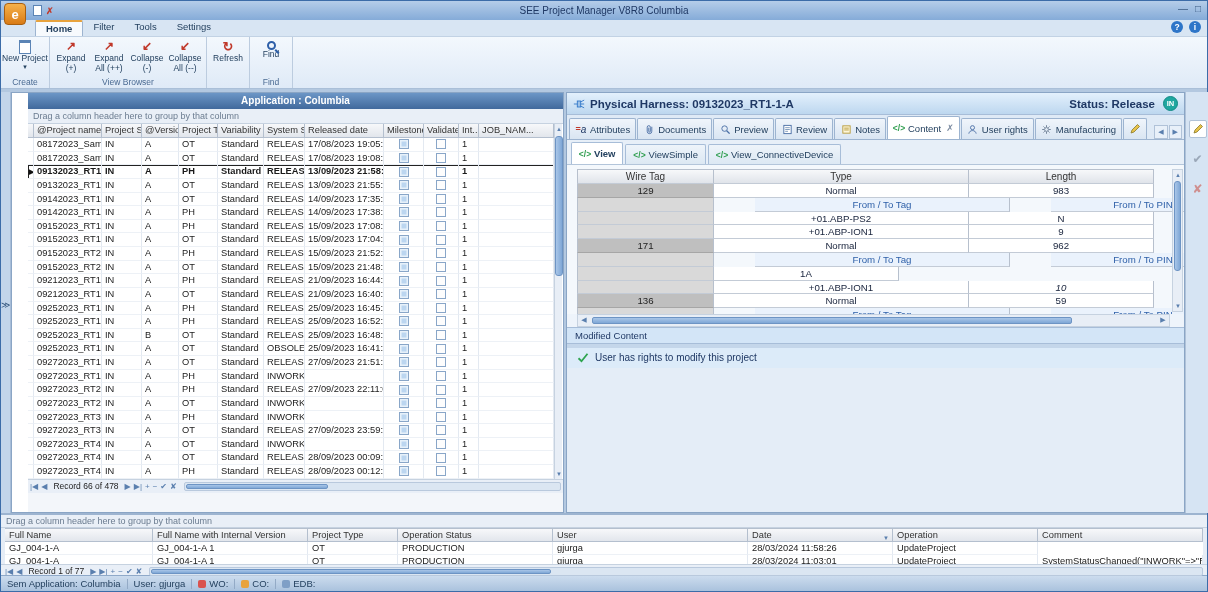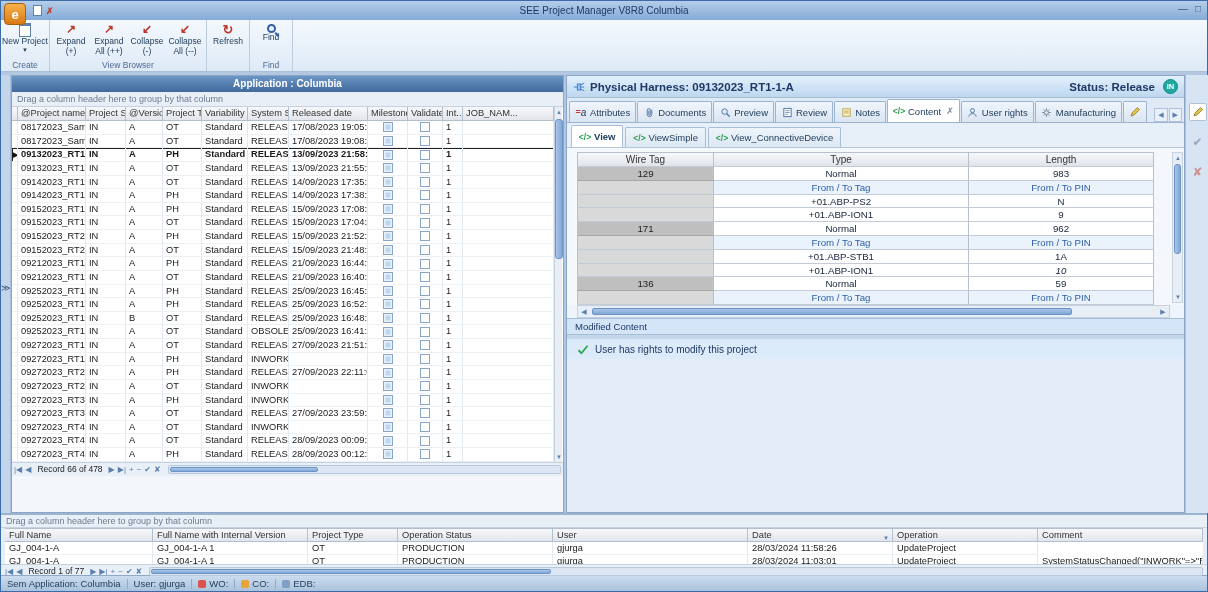--- a/index.html
+++ b/index.html
@@ -40,21 +40,21 @@
   .rlbl { font-size:8.5px; line-height:9.5px; color:#24415f; white-space:nowrap; }
   .rcaret { font-size:7px; color:#24415f; line-height:6px; }
   .rgname { height:11px; text-align:center; font-size:8.5px; color:#4a6a92; }
 
   
   .main { flex:1; display:flex; padding-top:3px; background:#b3c8e0; min-height:0; }
   .edge { width:10px; flex:none; background:#c3d5ea; border-right:1px solid #a7bdd8; text-align:center; }
   .edge-btn { margin-top:208px; color:#33567e; font-size:9px; cursor:default; }
 
   
-  .lp { width:553px; flex:none; display:flex; flex-direction:column; background:#fff; border:1px solid #8aa5c5; position:relative; }
+  .lp { width:553px; flex:none; display:flex; flex-direction:column; background:#fff; border:1px solid #8aa5c5; position:relative;padding-left:16px; }
   .phead { height:16px; flex:none; background:linear-gradient(#6c96c6,#41699c); color:#fff; font-weight:bold; text-align:center; line-height:16px; font-size:10px; }
   .gbar { height:15px; flex:none; background:#e9eff7; color:#6b7c90; font-size:9px; line-height:15px; padding-left:5px; border-bottom:1px solid #c6d2e0; }
   .ltable { padding-right:9px; flex:none; }
   .lhrow,.lrow { display:flex; width:100%; }
   .lhrow { height:14px; }
   .lhcell { background:linear-gradient(#f7f8fa,#e2e6ec); border-right:1px solid #b4bfce; border-bottom:1px solid #b4bfce;
             font-size:9.3px; color:#333; line-height:13px; padding-left:3px; white-space:nowrap; overflow:hidden; flex:none; }
   .lrow { height:13.64px; cursor:default; }
   .lrow.sel { font-weight:bold; box-shadow:inset 0 0 0 1px #222; }
   .lcell { border-right:1px solid #e3e9f1; border-bottom:1px solid #edf1f6; font-size:9.3px; line-height:13px;
@@ -97,21 +97,21 @@
   .stab.active { background:#fff; height:22px; font-weight:bold; }
   .rpcontent { flex:1; position:relative; padding:4px 14px 0 10px; background:#f4f8fc; min-height:0; overflow:hidden; }
   .wtable { width:577px; }
   .wrow { display:flex; }
   .wcell { border-right:1px solid #b7c0cd; border-bottom:1px solid #c3cbd6; text-align:center; white-space:nowrap; overflow:hidden; flex:none; }
   .whead { background:linear-gradient(#f7f8fa,#e0e4ea); border-top:1px solid #b7c0cd; color:#333; font-size:10px; height:15px; line-height:14px; }
   .wfirst { border-left:1px solid #b7c0cd; }
   .wdata { height:13.8px; line-height:13.5px; font-size:9.7px; background:#fff; color:#16213a; }
   .wtag { background:#bfbfbf; color:#222; border-bottom:1px solid #a6a6a6; }
   .wtagpad { background:#d9d9d9; }
-  .wblue { background:#eaf2fc; color:#2d5fa8; }
+  .wblue { background:#eaf2fc; color:#2d5fa8;margin-left:41px; }
   .rvscroll { position:absolute; right:1px; top:4px; bottom:2px; width:11px; background:#e8eef6; border:1px solid #c6d2e0; }
   .rvthumb { position:absolute; top:11px; left:1px; width:7px; height:90px; background:linear-gradient(90deg,#a9c6e8,#7fa7d6); border:1px solid #6d94c4; border-radius:3px; }
   .rphscroll { height:13px; flex:none; margin:0 14px 0 10px; background:#e8eef6; border:1px solid #c6d2e0; position:relative; display:flex; align-items:center; }
   .hsarrow { width:12px; font-size:7px; color:#5a7fae; text-align:center; }
   .rphthumb { position:absolute; left:14px; top:2px; height:7px; width:480px; background:linear-gradient(#a9c6e8,#7fa7d6); border:1px solid #6d94c4; border-radius:2px; }
   .rpmod { height:17px; flex:none; background:#d3e5f7; border-top:1px solid #a7bdd8; color:#1f3864; font-size:9.5px; line-height:16px; padding-left:8px; border-bottom:1px solid #a7bdd8; }
   .rpgap { height:4px; flex:none; background:#c4d6ea; }
   .rprights { height:20px; flex:none; background:#dcebf9; display:flex; align-items:center; gap:6px; padding-left:10px; color:#1f3864; font-size:10px; }
   .rpfiller { flex:1; background:#e4edf7; }
 
@@ -151,20 +151,32 @@
       <span class="qat-doc"></span>
       <span class="qat-x">✗</span>
     </div>
     <div class="tb-title">SEE Project Manager V8R8 Columbia</div>
     <div class="tb-right">
       <span>—</span>
       <span>□</span>
     </div>
   </div>
 
+  <div class="tabrow">
+    <div id="ribbon-tabs" style="display:flex;">
+        <div class="rtab active">Home</div>
+        <div class="rtab">Filter</div>
+        <div class="rtab">Tools</div>
+        <div class="rtab">Settings</div>
+      </div>
+    <div class="tabrow-right">
+      <span class="helpdot">?</span>
+      <span class="helpdot">i</span>
+    </div>
+  </div>
 
   <div class="ribbon" id="ribbon-groups">
       <div class="rgroup">
         <div class="rgrow">
           <div class="rbtn wide">
             <span class="ricon ic-new-project"></span>
             <div class="rlbl">New Project</div>
             <div class="rcaret">▾</div>
           </div>
         </div>
@@ -854,21 +866,20 @@
                 <div class="wcell wdata " style="width: 255px;">Normal</div>
                 <div class="wcell wdata " style="width: 185px;">962</div>
               </div>
               <div class="wrow">
                 <div class="wcell wdata wtagpad wfirst" style="width: 137px;"></div>
                 <div class="wcell wdata wblue" style="width: 255px;">From / To Tag</div>
                 <div class="wcell wdata wblue" style="width: 185px;">From / To PIN</div>
               </div>
               <div class="wrow">
                 <div class="wcell wdata wtagpad wfirst" style="width: 137px;"></div>
-                <div class="wcell wdata " style="width: 255px;">+01.ABP-STB1</div>
                 <div class="wcell wdata " style="width: 185px;">1A</div>
               </div>
               <div class="wrow">
                 <div class="wcell wdata wtagpad wfirst" style="width: 137px;"></div>
                 <div class="wcell wdata " style="width: 255px;">+01.ABP-ION1</div>
                 <div class="wcell wdata " style="width: 185px; font-style: italic;">10</div>
               </div>
               <div class="wrow">
                 <div class="wcell wdata wtag wfirst" style="width: 137px;">136</div>
                 <div class="wcell wdata " style="width: 255px;">Normal</div>

